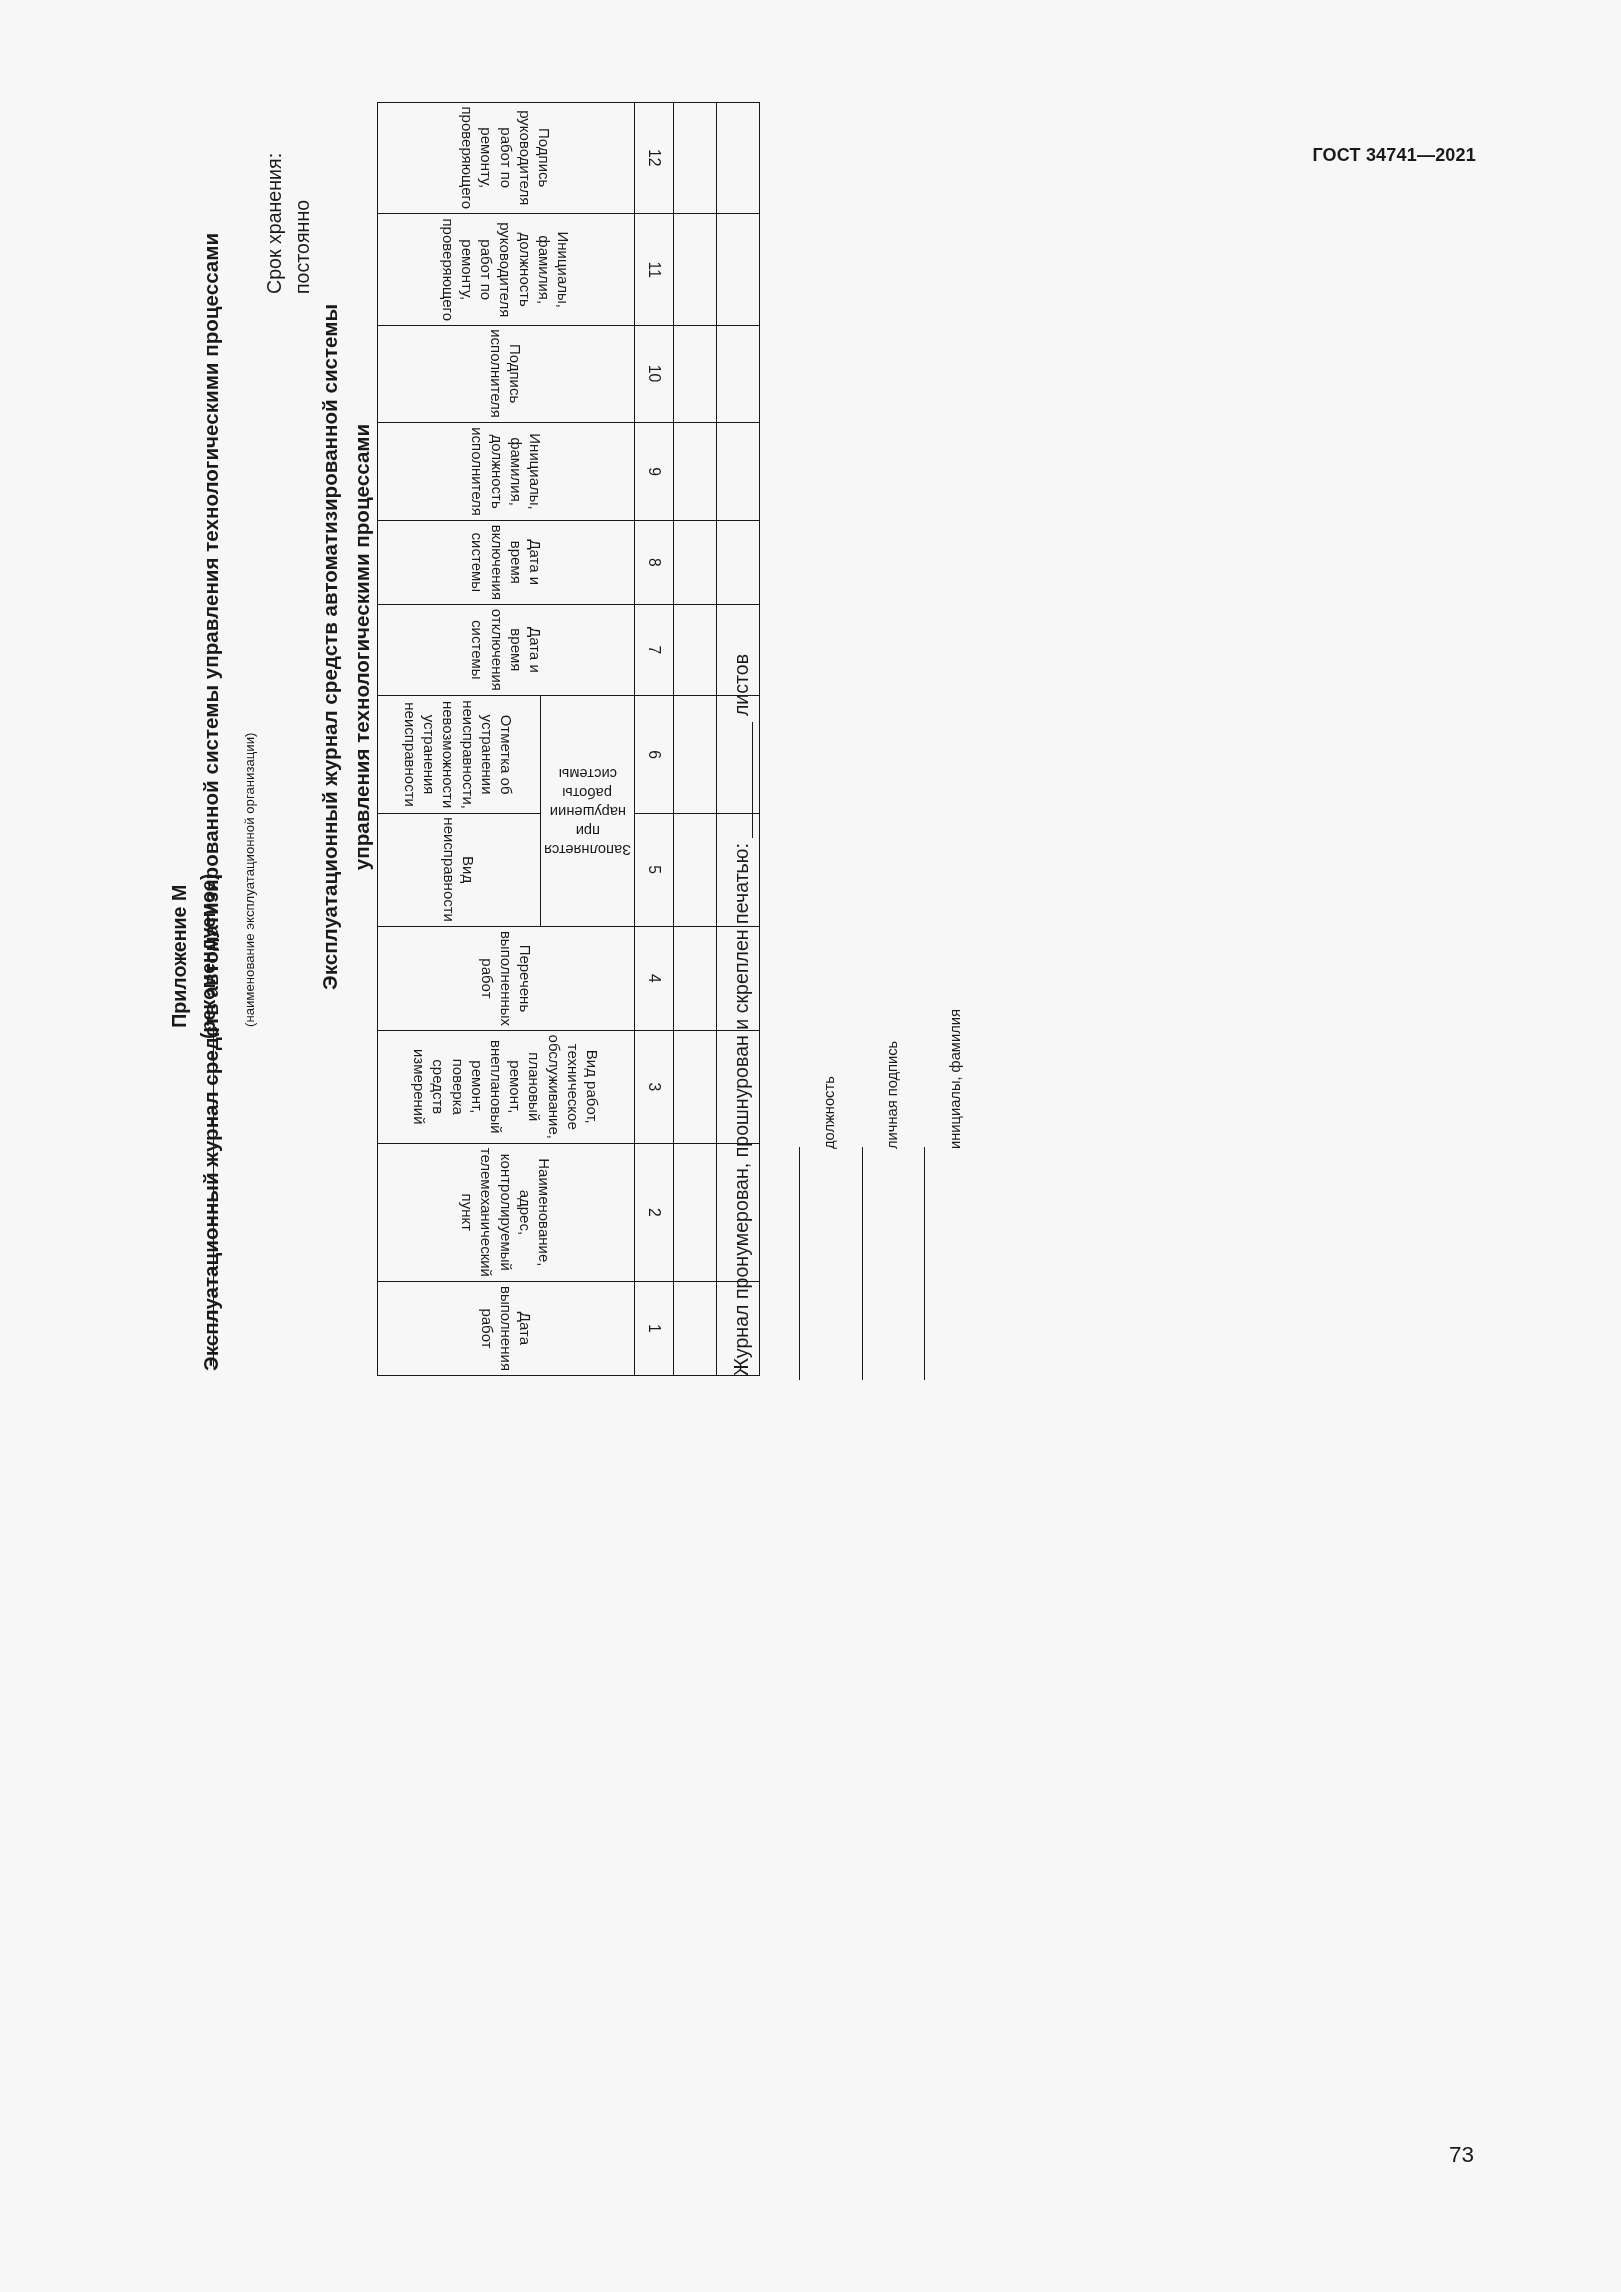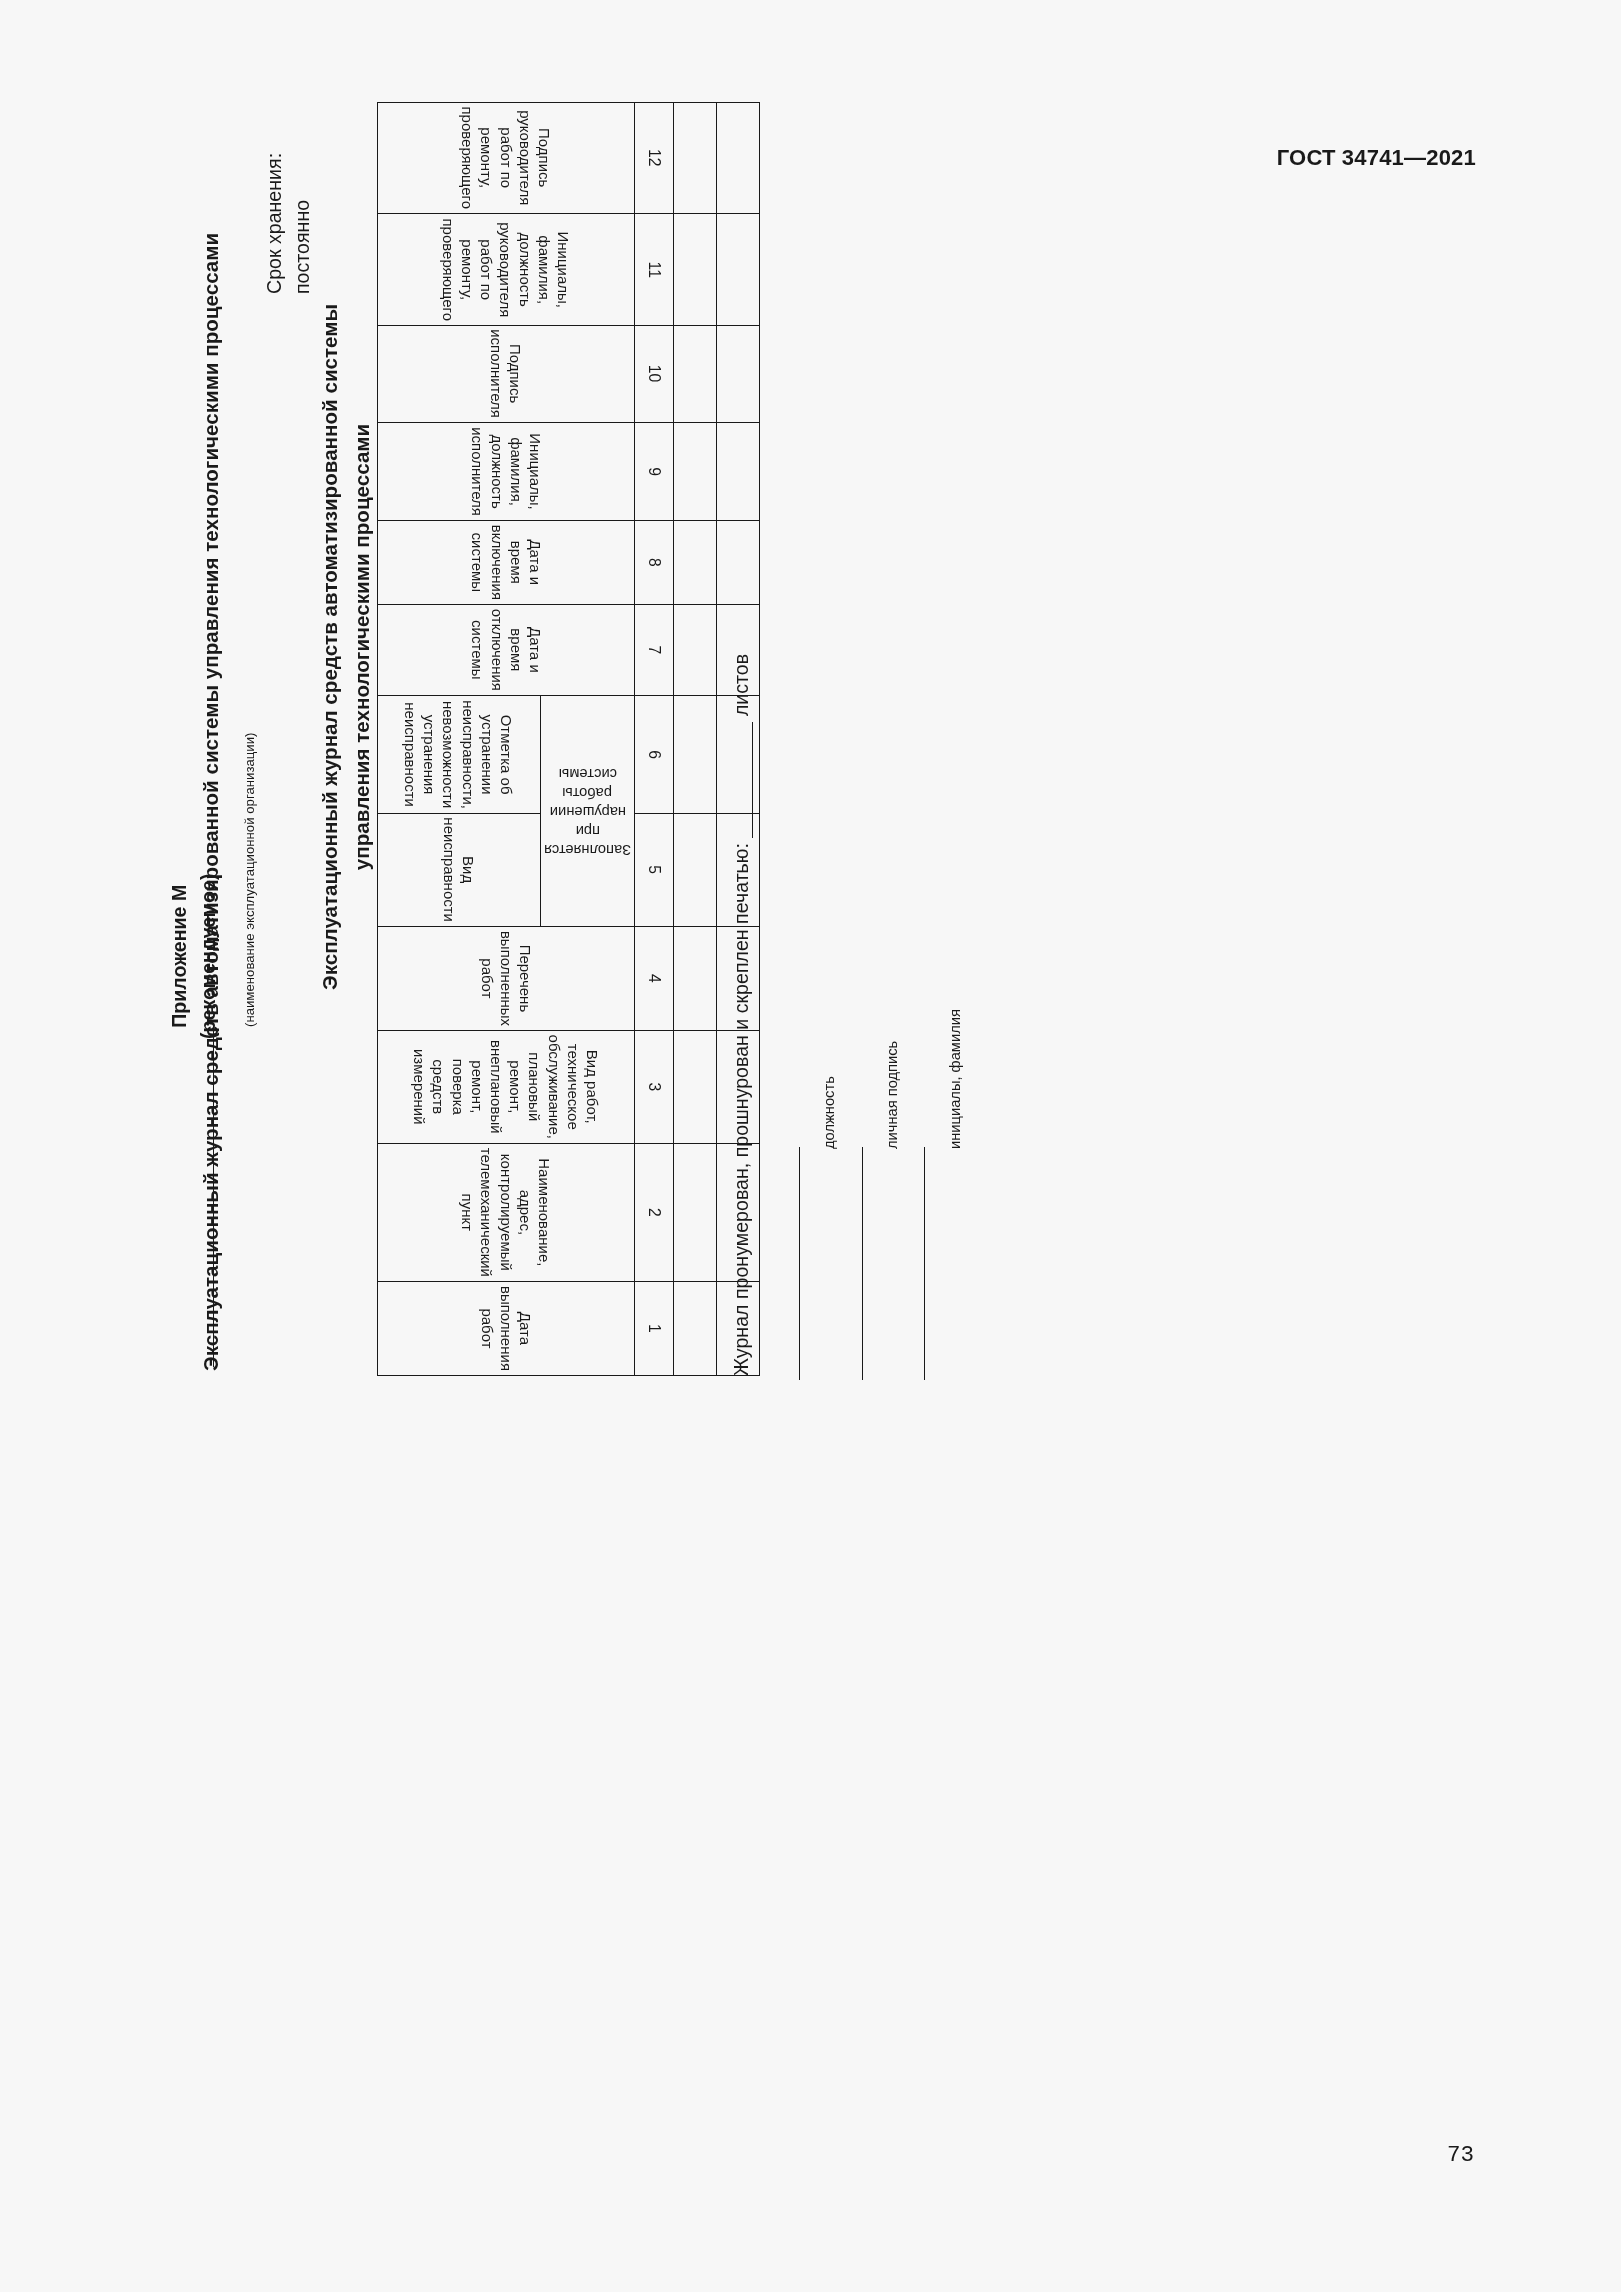--- a/index.html
+++ b/index.html
@@ -10,31 +10,30 @@
     color:#1a1a1a;
     position:relative;
     overflow:hidden;
   }
   .page{position:absolute;inset:0;}
 
   
   .gost-header{
     position:absolute;
     top:145px;right:145px;
-    font-size:22px;font-weight:bold;
+    font-size:18px;font-weight:bold;
     letter-spacing:0.2px;
     white-space:nowrap;
   }
 
   
   .page-number{
     position:absolute;
     right:147px;bottom:125px;
     font-size:22.5px;
-    font-family:Liberation Mono, monospace;
   }
 
   
   .rot90{
     position:absolute;
     transform-origin:0 0;
     transform:rotate(-90deg);
     white-space:nowrap;
   }
 

